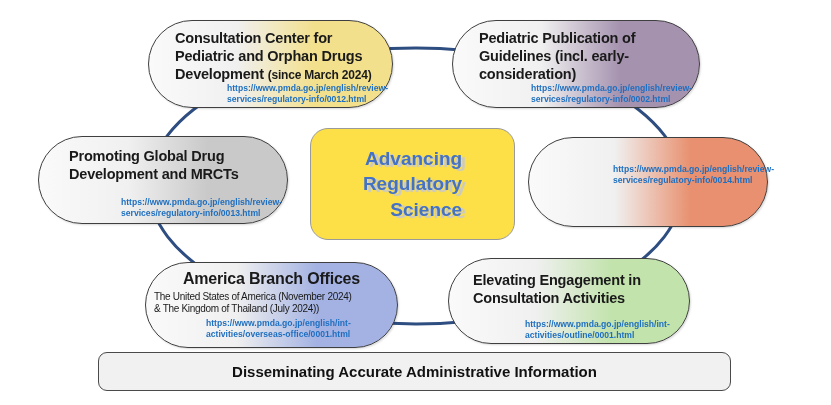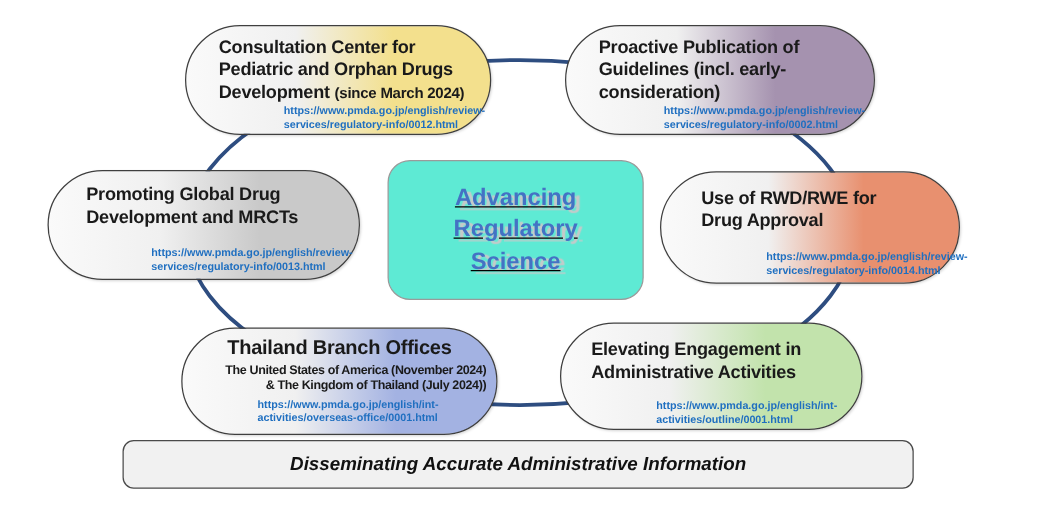--- a/index.html
+++ b/index.html
@@ -14,43 +14,43 @@
     border:1.4px solid #3f3f3f;
     background:linear-gradient(to right,#fafafa 0%,#f0f0f0 36%,var(--accent,#ddd) 68%);
     box-shadow:1px 1px 2px rgba(0,0,0,0.15);
   }
   .pill .title{
     font-weight:bold;color:#1a1a1a;font-size:14.5px;line-height:1.16;
     letter-spacing:-0.2px;white-space:pre-line;
   }
   .pill .title-suffix{font-weight:bold;color:#1a1a1a;font-size:12px;letter-spacing:-0.2px;}
   .pill .subtitle{
-    font-weight:bold;color:#1a1a1a;font-size:10px;line-height:1.2;
-    letter-spacing:-0.3px;text-align:right;white-space:pre-line;margin-top:2px;
+    font-weight:normal;color:#1a1a1a;font-size:10px;line-height:1.2;
+    letter-spacing:-0.3px;text-align:left;white-space:pre-line;margin-top:2px;
   }
   .pill .url{
     display:block;font-weight:bold;color:var(--link,#1f6fc0);font-size:8.6px;line-height:1.3;
     text-align:left;white-space:pre-line;text-decoration:none;
     box-sizing:border-box;width:100%;padding-left:52px;
   }
   .center-box{
     position:absolute;z-index:2;box-sizing:border-box;
     left:310px;top:128px;width:205px;height:112px;border-radius:18px;
-    background:#5eead4;border:1.8px solid #9a9a9a;
-    display:flex;align-items:center;justify-content:center;text-align:center;text-decoration:underline;
+    background:#fde047;border:1.8px solid #9a9a9a;
+    display:flex;align-items:center;justify-content:center;text-align:right;
   }
   .center-box .center-title{
     font-weight:bold;font-size:19px;line-height:1.35;color:var(--centercolor,#4472c4);
     white-space:pre-line;text-shadow:4px 2px 1px #c9c9c9;
   }
   .bottom-bar{
     position:absolute;z-index:2;box-sizing:border-box;
     left:98px;top:352px;width:633px;height:39px;border-radius:9px;
     background:#f1f1f1;border:1.6px solid #4a4a4a;
-    display:flex;align-items:center;justify-content:center;font-style:italic;
+    display:flex;align-items:center;justify-content:center;
   }
   .bottom-bar .bar-label{font-weight:bold;font-size:15px;color:#111;}
   
   .pill-consultation{left:148px;top:20px;width:245px;height:88px;border-radius:44px;padding:8px 10px 0 26px;}
   .pill-proactive{left:452px;top:20px;width:248px;height:88px;border-radius:44px;padding:8px 10px 0 26px;}
   .pill-global{left:38px;top:136px;width:250px;height:88px;border-radius:44px;padding:10px 10px 0 30px;}
   .pill-global .url{margin-top:14px;}
   .pill-rwd{left:528px;top:137px;width:240px;height:90px;border-radius:45px;padding:12px 10px 0 32px;}
   .pill-rwd .url{margin-top:14px;}
   .pill-foreign{left:145px;top:262px;width:253px;height:86px;border-radius:43px;padding:7px 8px 0 8px;}
@@ -73,60 +73,56 @@
       <span class="title">Consultation Center for
 Pediatric and Orphan Drugs
 Development </span><span class="title-suffix">(since March 2024)</span>
     </div>
     <a class="url">https://www.pmda.go.jp/english/review-
 services/regulatory-info/0012.html</a>
   </div>
 
   <div class="pill pill-proactive" style="--accent: #a592af;">
     <div>
-      <span class="title">Proactive Publication of
+      <span class="title">Pediatric Publication of
 Guidelines (incl. early-
 consideration)</span>
     </div>
     <a class="url">https://www.pmda.go.jp/english/review-
 services/regulatory-info/0002.html</a>
   </div>
 
   <div class="pill pill-global" style="--accent: #c9c9c9;">
     <div>
       <span class="title">Promoting Global Drug
 Development and MRCTs</span>
     </div>
     <a class="url">https://www.pmda.go.jp/english/review-
 services/regulatory-info/0013.html</a>
   </div>
 
   <div class="pill pill-rwd" style="--accent: #e8906f;">
-    <div>
-      <span class="title">Use of RWD/RWE for
-Drug Approval</span>
-    </div>
     <a class="url">https://www.pmda.go.jp/english/review-
 services/regulatory-info/0014.html</a>
   </div>
 
   <div class="pill pill-foreign" style="--accent: #a3b2e2;">
     <div>
-      <div class="title">Thailand Branch Offices</div>
+      <div class="title">America Branch Offices</div>
       <div class="subtitle">The United States of America (November 2024)
 &amp;  The Kingdom of Thailand (July 2024))</div>
     </div>
     <a class="url">https://www.pmda.go.jp/english/int-
 activities/overseas-office/0001.html</a>
   </div>
 
   <div class="pill pill-elevating" style="--accent: #c2e3ac;">
     <div>
       <span class="title">Elevating Engagement in
-Administrative Activities</span>
+Consultation Activities</span>
     </div>
     <a class="url">https://www.pmda.go.jp/english/int-
 activities/outline/0001.html</a>
   </div>
 
   <div class="center-box" style="--centercolor: #4472c4;">
     <div class="center-title">Advancing
 Regulatory
 Science</div>
   </div>

